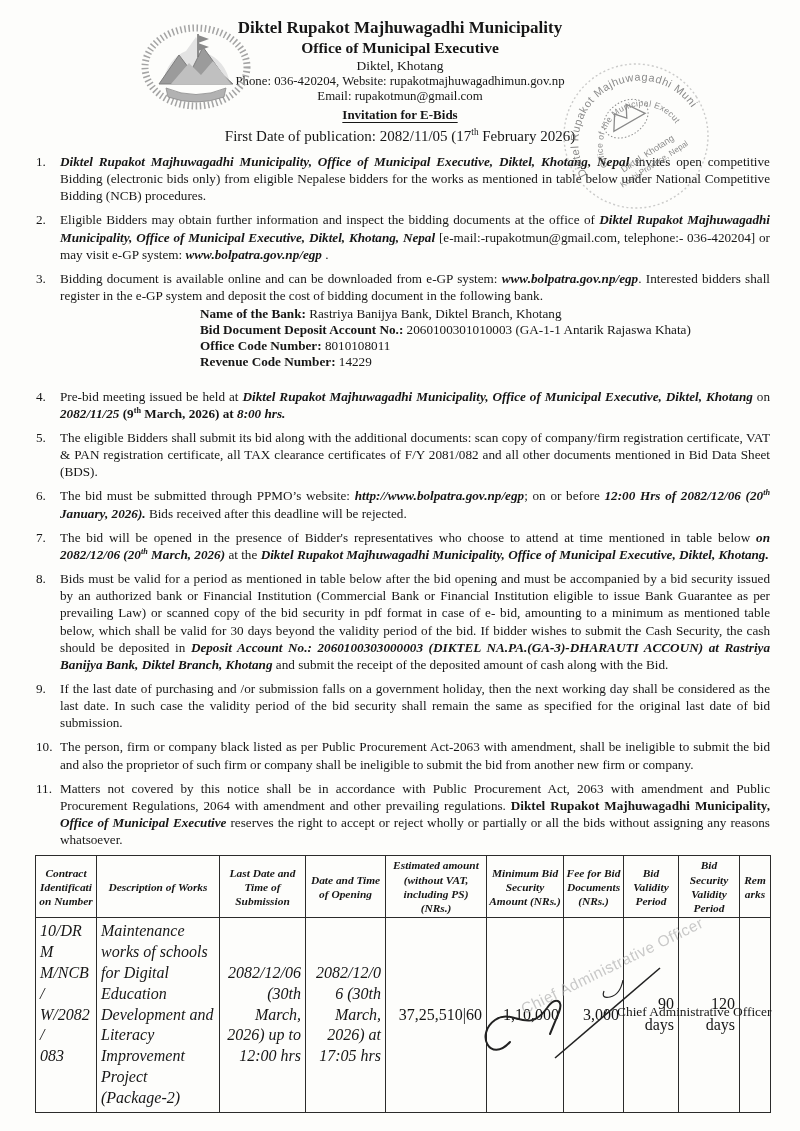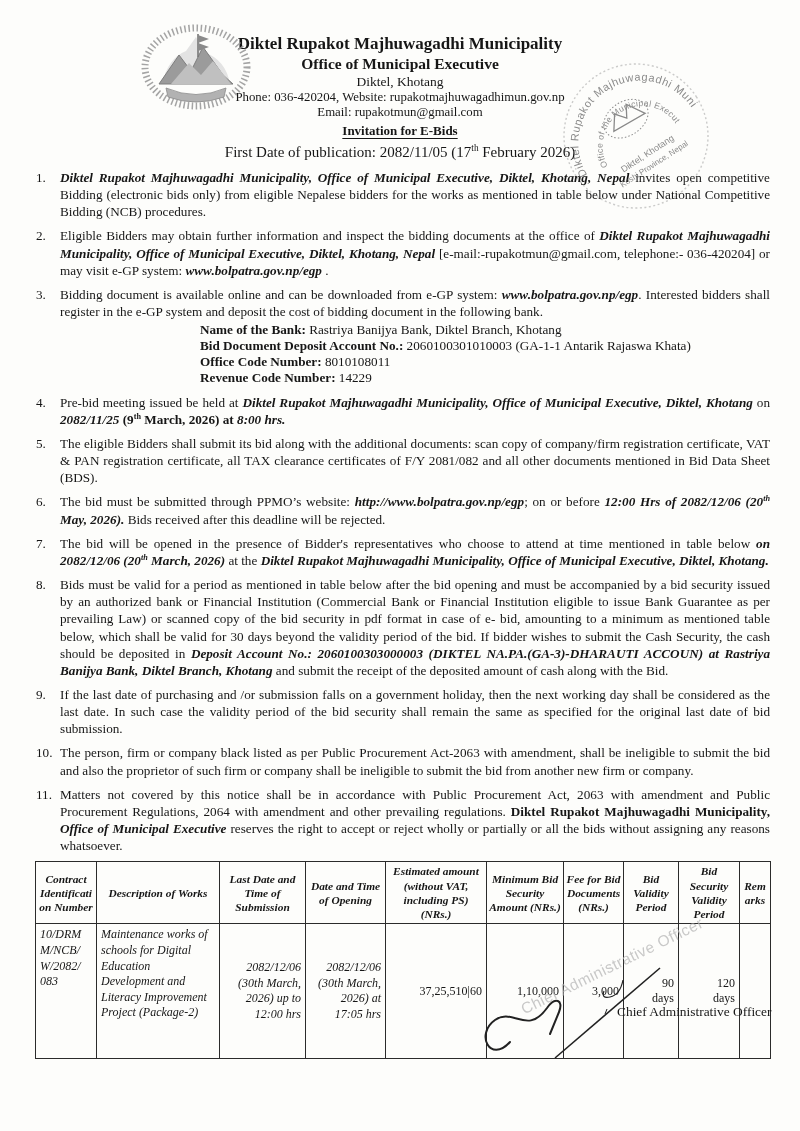--- a/index.html
+++ b/index.html
@@ -2,43 +2,43 @@
 <html><head>
 <meta charset="utf-8">
 <style>
   html,body{margin:0;padding:0;}
   body{width:800px;height:1131px;background:#e8e8e8;font-family:"Liberation Serif","DejaVu Serif",serif;}
   .page{position:relative;width:800px;height:1131px;background:#fdfdfb;color:#161616;overflow:hidden;}
   .b{font-weight:bold;}
   .i{font-style:italic;}
   sup{font-size:0.62em;line-height:0;}
   
-  .hdr{position:relative;padding-top:34px;text-align:center;}
+  .hdr{position:relative;padding-top:18px;text-align:center;}
   .hdr-line1{font-size:17px;font-weight:bold;}
   .hdr-line2{font-size:15.5px;font-weight:bold;margin-top:1px;}
   .hdr-line3{font-size:13.5px;margin-top:1px;}
   .hdr-line4,.hdr-line5{font-size:12.8px;}
   .hdr-title{font-size:13px;font-weight:bold;text-decoration:underline;text-underline-offset:3px;margin-top:3px;}
   .hdr-pub{font-size:15px;margin-top:5px;}
   .logo{position:absolute;left:140px;top:22px;width:112px;height:92px;}
   .stamp{position:absolute;left:548px;top:48px;width:176px;height:176px;transform:rotate(-33deg);opacity:.8;pointer-events:none;}
   .stamp text{fill:#6e6e6e;font-family:"Liberation Sans",sans-serif;}
   
   .items{margin:8px 30px 0 36px;}
   .item{display:flex;margin-bottom:7px;font-size:13.2px;line-height:1.3;}
   .item .num{width:24px;flex:none;}
   .item .body{flex:1;text-align:justify;}
-  .bank{margin:2px 0 1px 140px;line-height:1.2;}
+  .bank{margin:2px 0 11px 140px;line-height:1.2;}
   .bank-row{font-size:13.2px;}
   .bank-row .lbl{font-weight:bold;}
   
   table{border-collapse:collapse;margin:4px 30px 0 35px;width:735px;table-layout:fixed;border-radius:19px;}
   th,td{border:1px solid #2b2b2b;}
   th{font-size:11.4px;font-weight:bold;font-style:italic;text-align:center;vertical-align:middle;padding:2px 2px;overflow-wrap:anywhere;line-height:1.25;}
-  td{font-size:12px;padding:3px 4px;vertical-align:middle;text-align:center;white-space:pre-line;line-height:1.3;overflow-wrap:anywhere;margin-top:43px;}
+  td{font-size:16px;padding:3px 4px;vertical-align:middle;text-align:center;white-space:pre-line;line-height:1.3;overflow-wrap:anywhere;margin-top:43px;}
   td.c0{font-style:italic;text-align:left;vertical-align:top;}
   td.c1{font-style:italic;text-align:left;vertical-align:top;}
   td.c2,td.c3{font-style:italic;}
   tbody td{height:128px;text-align:right;}
   
   .sig{position:absolute;left:0;top:968px;width:800px;height:140px;}
   .sig-svg{position:absolute;left:455px;top:-18px;}
   .sig-role{position:absolute;left:617px;top:36px;font-size:13.4px;}
   .sig-stamp{position:absolute;left:518px;top:34px;transform:rotate(-26deg);transform-origin:left top;
              color:#b5b5b5;opacity:.72;font-size:15.5px;letter-spacing:.5px;font-family:"Liberation Sans",sans-serif;white-space:nowrap;}
@@ -116,21 +116,21 @@
       <div class="body"><span>Pre-bid meeting issued be held at </span><span class="b i">Diktel Rupakot Majhuwagadhi Municipality, Office of Municipal Executive, Diktel, Khotang</span><span> on </span><span class="b i">2082/11/25</span><span class="b"> (9</span><sup class="b">th</sup><span class="b"> March, 2026) at </span><span class="b i">8:00 hrs.</span></div>
     </div>
 
     <div class="item">
       <span class="num">5.</span>
       <div class="body"><span>The eligible Bidders shall submit its bid along with the additional documents: scan copy of company/firm registration certificate, VAT &amp; PAN registration certificate, all TAX clearance certificates of F/Y 2081/082 and all other documents mentioned in Bid Data Sheet (BDS).</span></div>
     </div>
 
     <div class="item">
       <span class="num">6.</span>
-      <div class="body"><span>The bid must be submitted through PPMO’s website:  </span><span class="b i">http://www.bolpatra.gov.np/egp</span><span>; on or before </span><span class="b i">12:00 Hrs of 2082/12/06 (20</span><sup class="b i">th</sup><span class="b i"> May, 2026).</span><span> Bids received after this deadline will be rejected.</span></div>
+      <div class="body"><span>The bid must be submitted through PPMO’s website:  </span><span class="b i">http://www.bolpatra.gov.np/egp</span><span>; on or before </span><span class="b i">12:00 Hrs of 2082/12/06 (20</span><sup class="b i">th</sup><span class="b i"> January, 2026).</span><span> Bids received after this deadline will be rejected.</span></div>
     </div>
 
     <div class="item">
       <span class="num">7.</span>
       <div class="body"><span>The bid will be opened in the presence of Bidder's representatives who choose to attend at time mentioned in table below </span><span class="b i">on 2082/12/06 (20</span><sup class="b i">th</sup><span class="b i"> March, 2026)</span><span> at the </span><span class="b i">Diktel Rupakot Majhuwagadhi Municipality, Office of Municipal Executive, Diktel, Khotang.</span></div>
     </div>
 
     <div class="item">
       <span class="num">8.</span>
       <div class="body"><span>Bids must be valid for a period as mentioned in table below after the bid opening and must be accompanied by a bid security issued by an authorized bank or Financial Institution (Commercial Bank or Financial Institution eligible to issue Bank Guarantee as per prevailing Law) or scanned copy of the bid security in pdf format in case of e- bid, amounting to a minimum as mentioned table below, which shall be valid for 30 days beyond the validity period of the bid. If bidder wishes to submit the Cash Security, the cash should be deposited in </span><span class="b i">Deposit Account No.: 2060100303000003 (DIKTEL NA.PA.(GA-3)-DHARAUTI ACCOUN) at Rastriya Banijya Bank, Diktel Branch, Khotang</span><span> and submit the receipt of the deposited amount of cash along with the Bid.</span></div>

